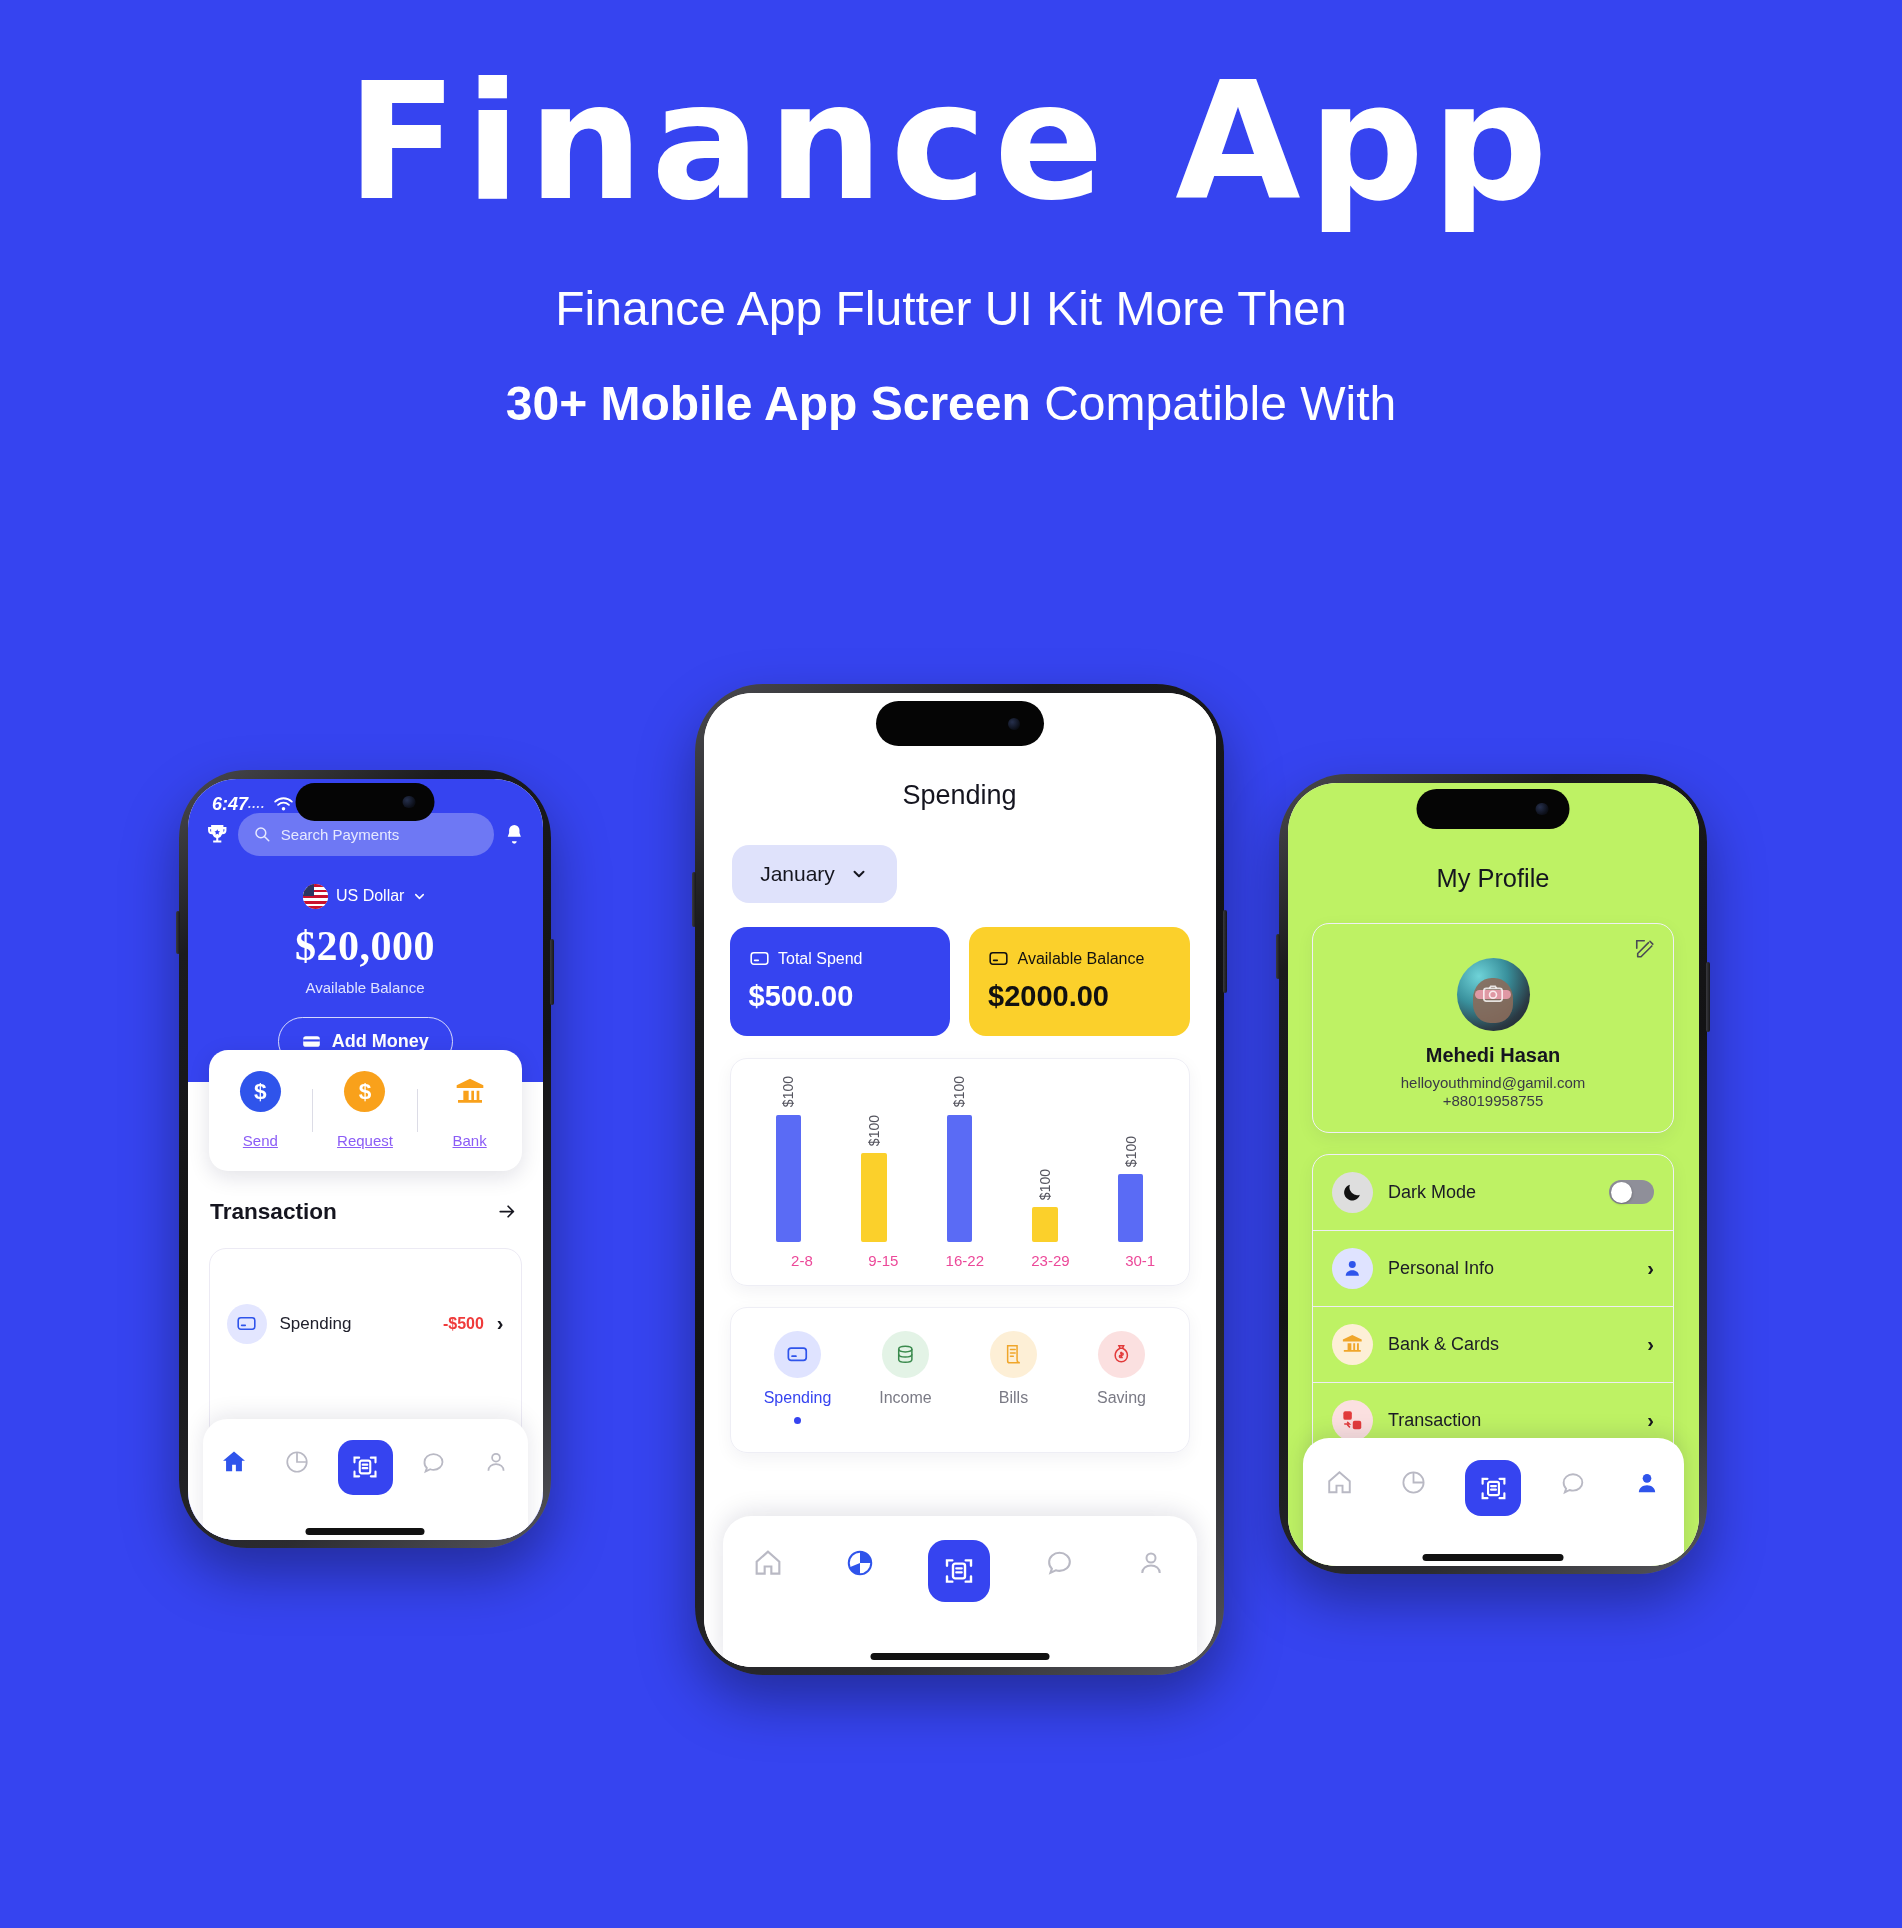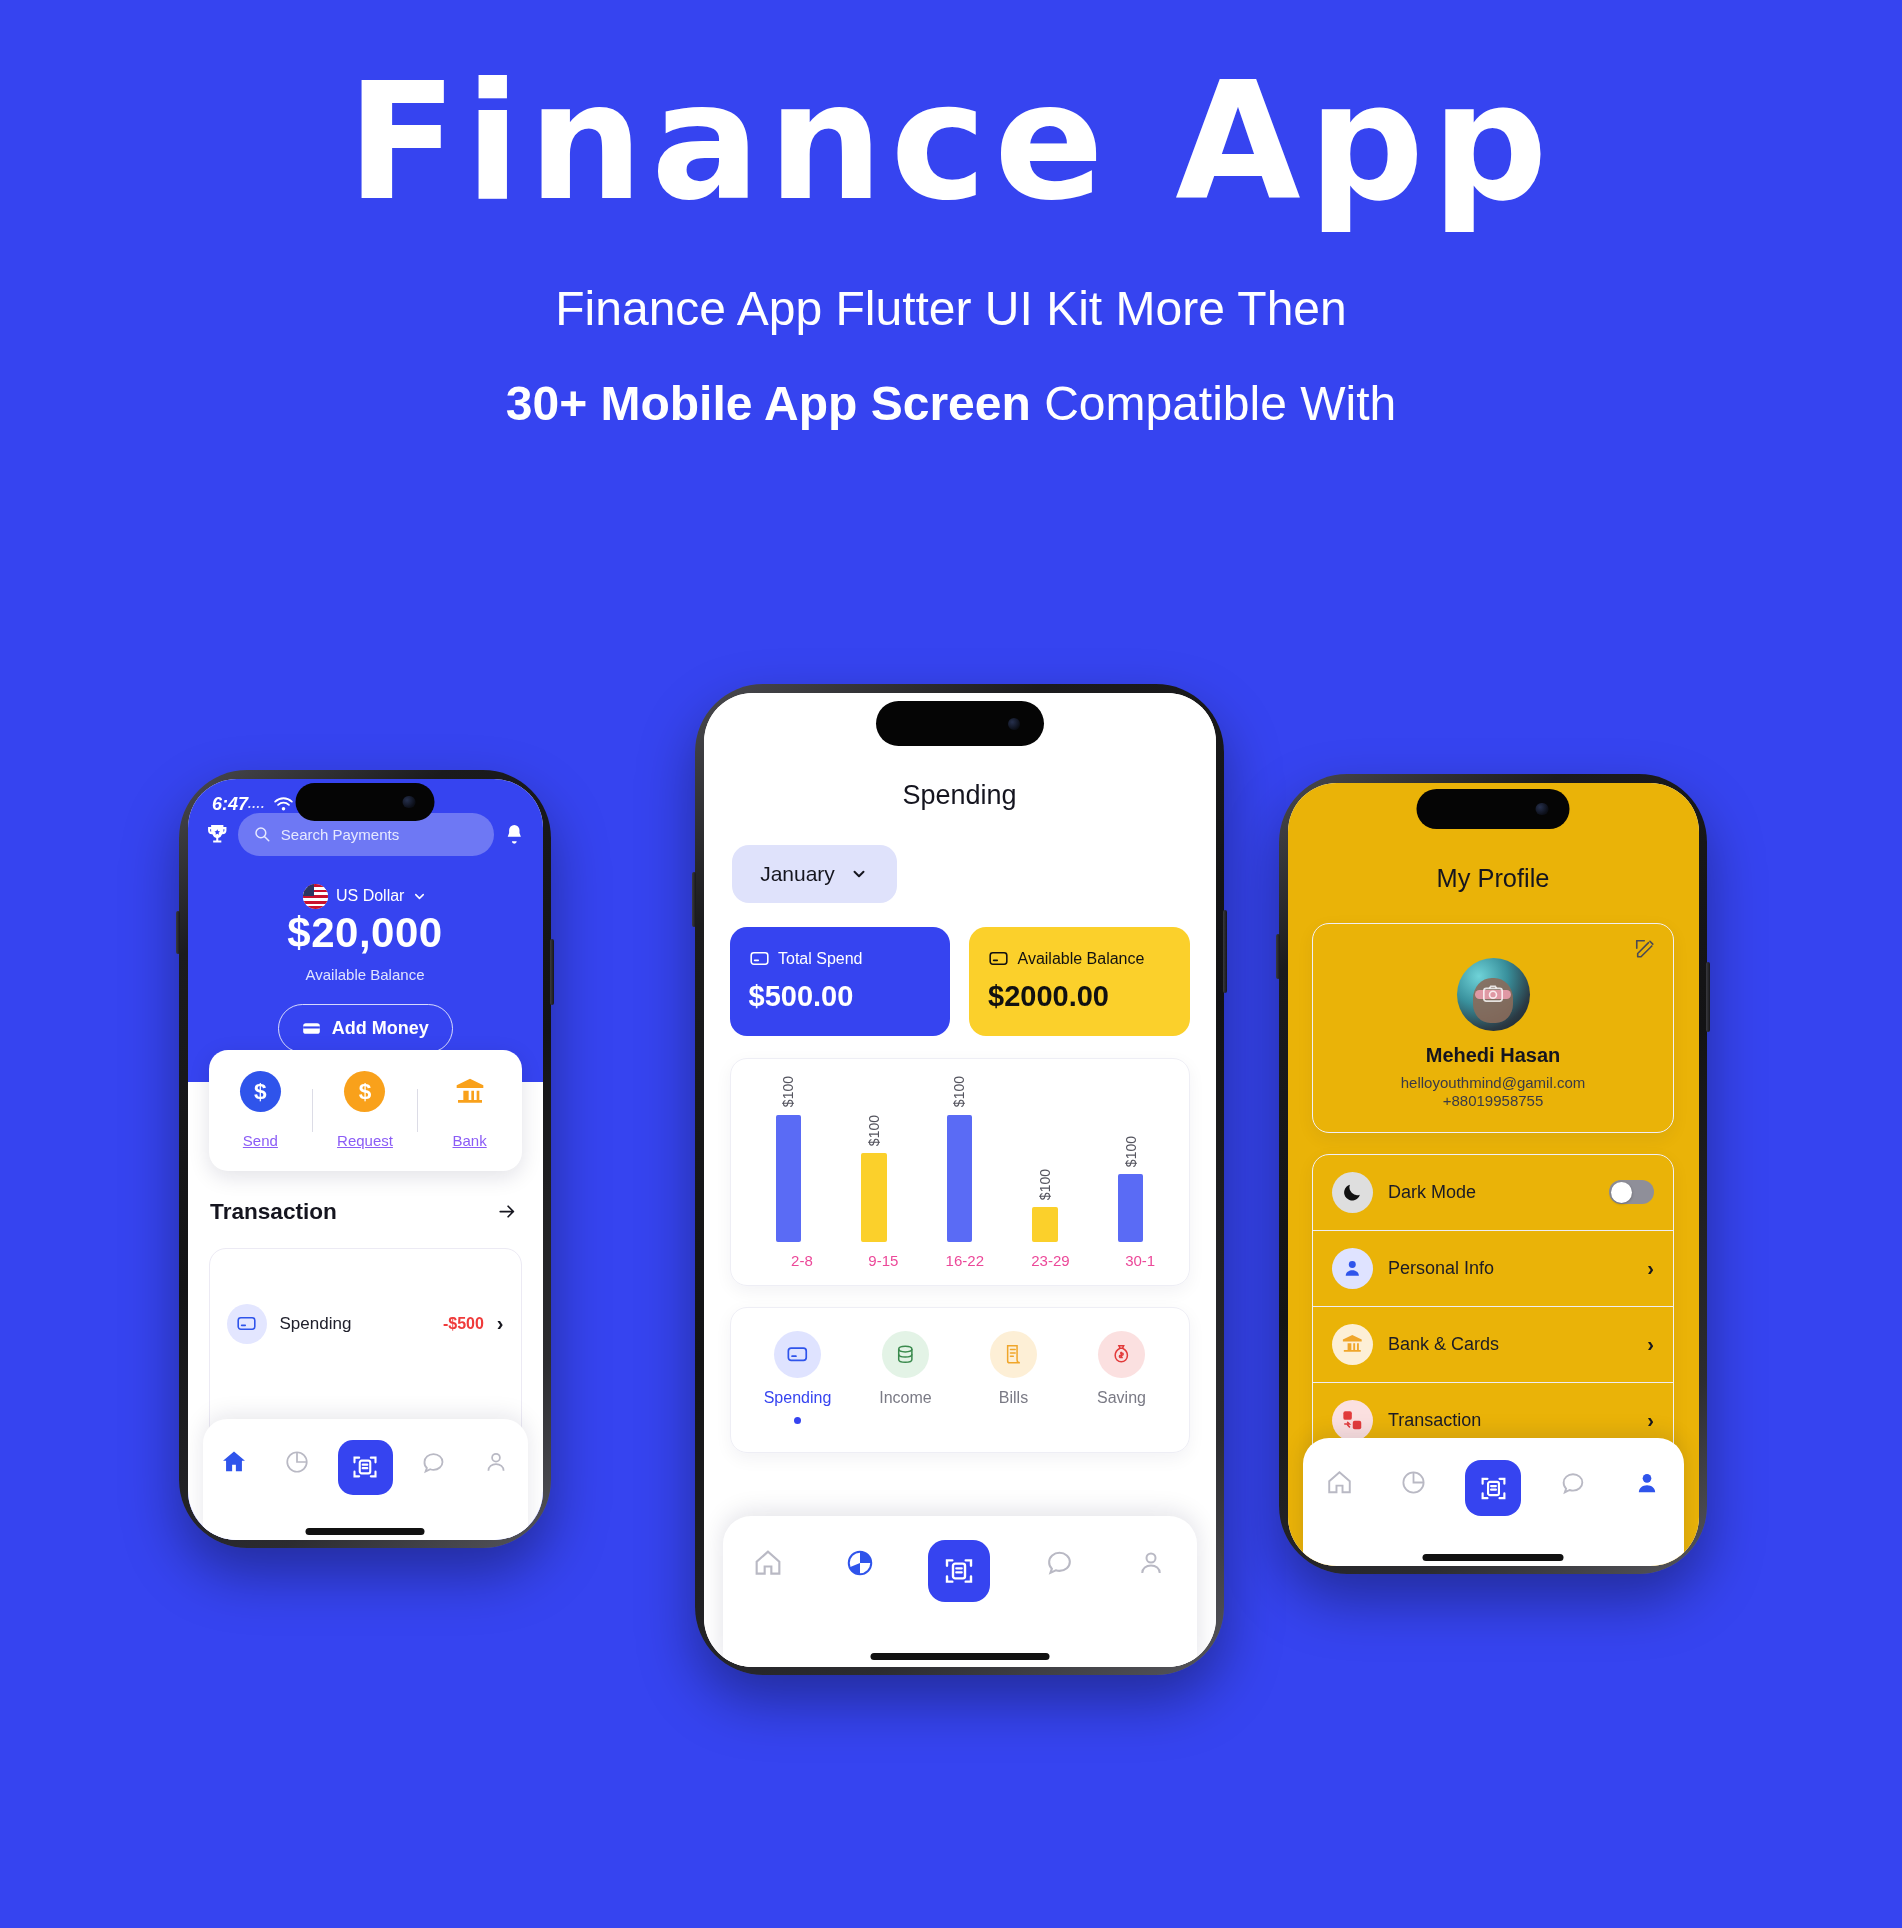--- a/index.html
+++ b/index.html
@@ -90,21 +90,21 @@
     border-radius: 24.5px; display:flex; align-items:center; gap:9.4px; padding: 0 15px;
   }
   .search-pill span { color:#e6e9ff; font-size:15px; }
 
   .balance-wrap { text-align:center; margin-top: 28px; }
   .currency { display:flex; align-items:center; justify-content:center; gap:7.5px; }
   .flag { width:25.4px; height:25.4px; border-radius:50%; overflow:hidden; position:relative; background:#fff;}
   .flag .stripes{position:absolute;inset:0;background:repeating-linear-gradient(#c8102e 0 2.8px,#fff 2.8px 5.6px);}
   .flag .canton{position:absolute;left:0;top:0;width:11.3px;height:12.2px;background:#2a3560;}
   .currency b { color:#fff; font-size:16px; font-weight:500; }
-  .big-balance { color:#fff; font-size:42px; font-weight:800; letter-spacing:0.5px;}
+  .big-balance { color:#fff; font-size:42px; font-weight:800; margin-top:13px; letter-spacing:0.5px;font-family:Liberation Serif, serif;}
   .avail-lbl { color:#dfe3ff; font-size:15px; margin-top:9.4px;}
   .add-money {
     margin: 21px auto 0; width: 175px; height:49px; border:1.5px solid rgba(255,255,255,.8);
     border-radius: 26px; color:#fff; font-size:18px; font-weight:600;
     display:flex; align-items:center; justify-content:center; gap:9.4px;
   }
 
   .white-sheet{
     position:absolute; left:0; right:0; bottom:0; top:303px;
     background:#fff; border-radius: 0; 
@@ -180,21 +180,21 @@
   .s2-listhead h4{ font-size:22.6px; color:#15151f; font-weight:700;}
 
   .navbar2{
     position:absolute; left:19px; right:19px; bottom:0; height:151px;
     background:#fff; border-radius:28px 28px 0 0; box-shadow:0 -3.8px 24.5px rgba(20,20,60,.12);
     display:flex; align-items:flex-start; justify-content:space-around; padding-top:24.5px; z-index:14;
   }
   .navbar2 .nav-center{ width:62px;height:62px;border-radius:17px;}
 
   
-  .s3{ background:#eab308; height:100%; position:relative;}
+  .s3{ background:#bef264; height:100%; position:relative;}
   .s3-title{ text-align:center; font-size:25.4px; color:#15151f; font-weight:500; padding-top: 81px;}
   .profile-card{
     margin: 30px 24.5px 0; border:0.9px solid #f0eff6; border-radius:17px;
     box-shadow:0 5.6px 17px rgba(20,20,60,.06); padding: 21px 17px 22.6px; position:relative; text-align:center;
   }
   .edit-ic{ position:absolute; right:17px; top:13px; color:#4a4a55;}
   .avatar{
     width:73px;height:73px;border-radius:50%; margin: 13px auto 0; position:relative; overflow:hidden;
     background: radial-gradient(circle at 30% 25%, #6fd3d8 0%, #39909c 38%, #2b3a44 72%, #151c22 100%);
   }

